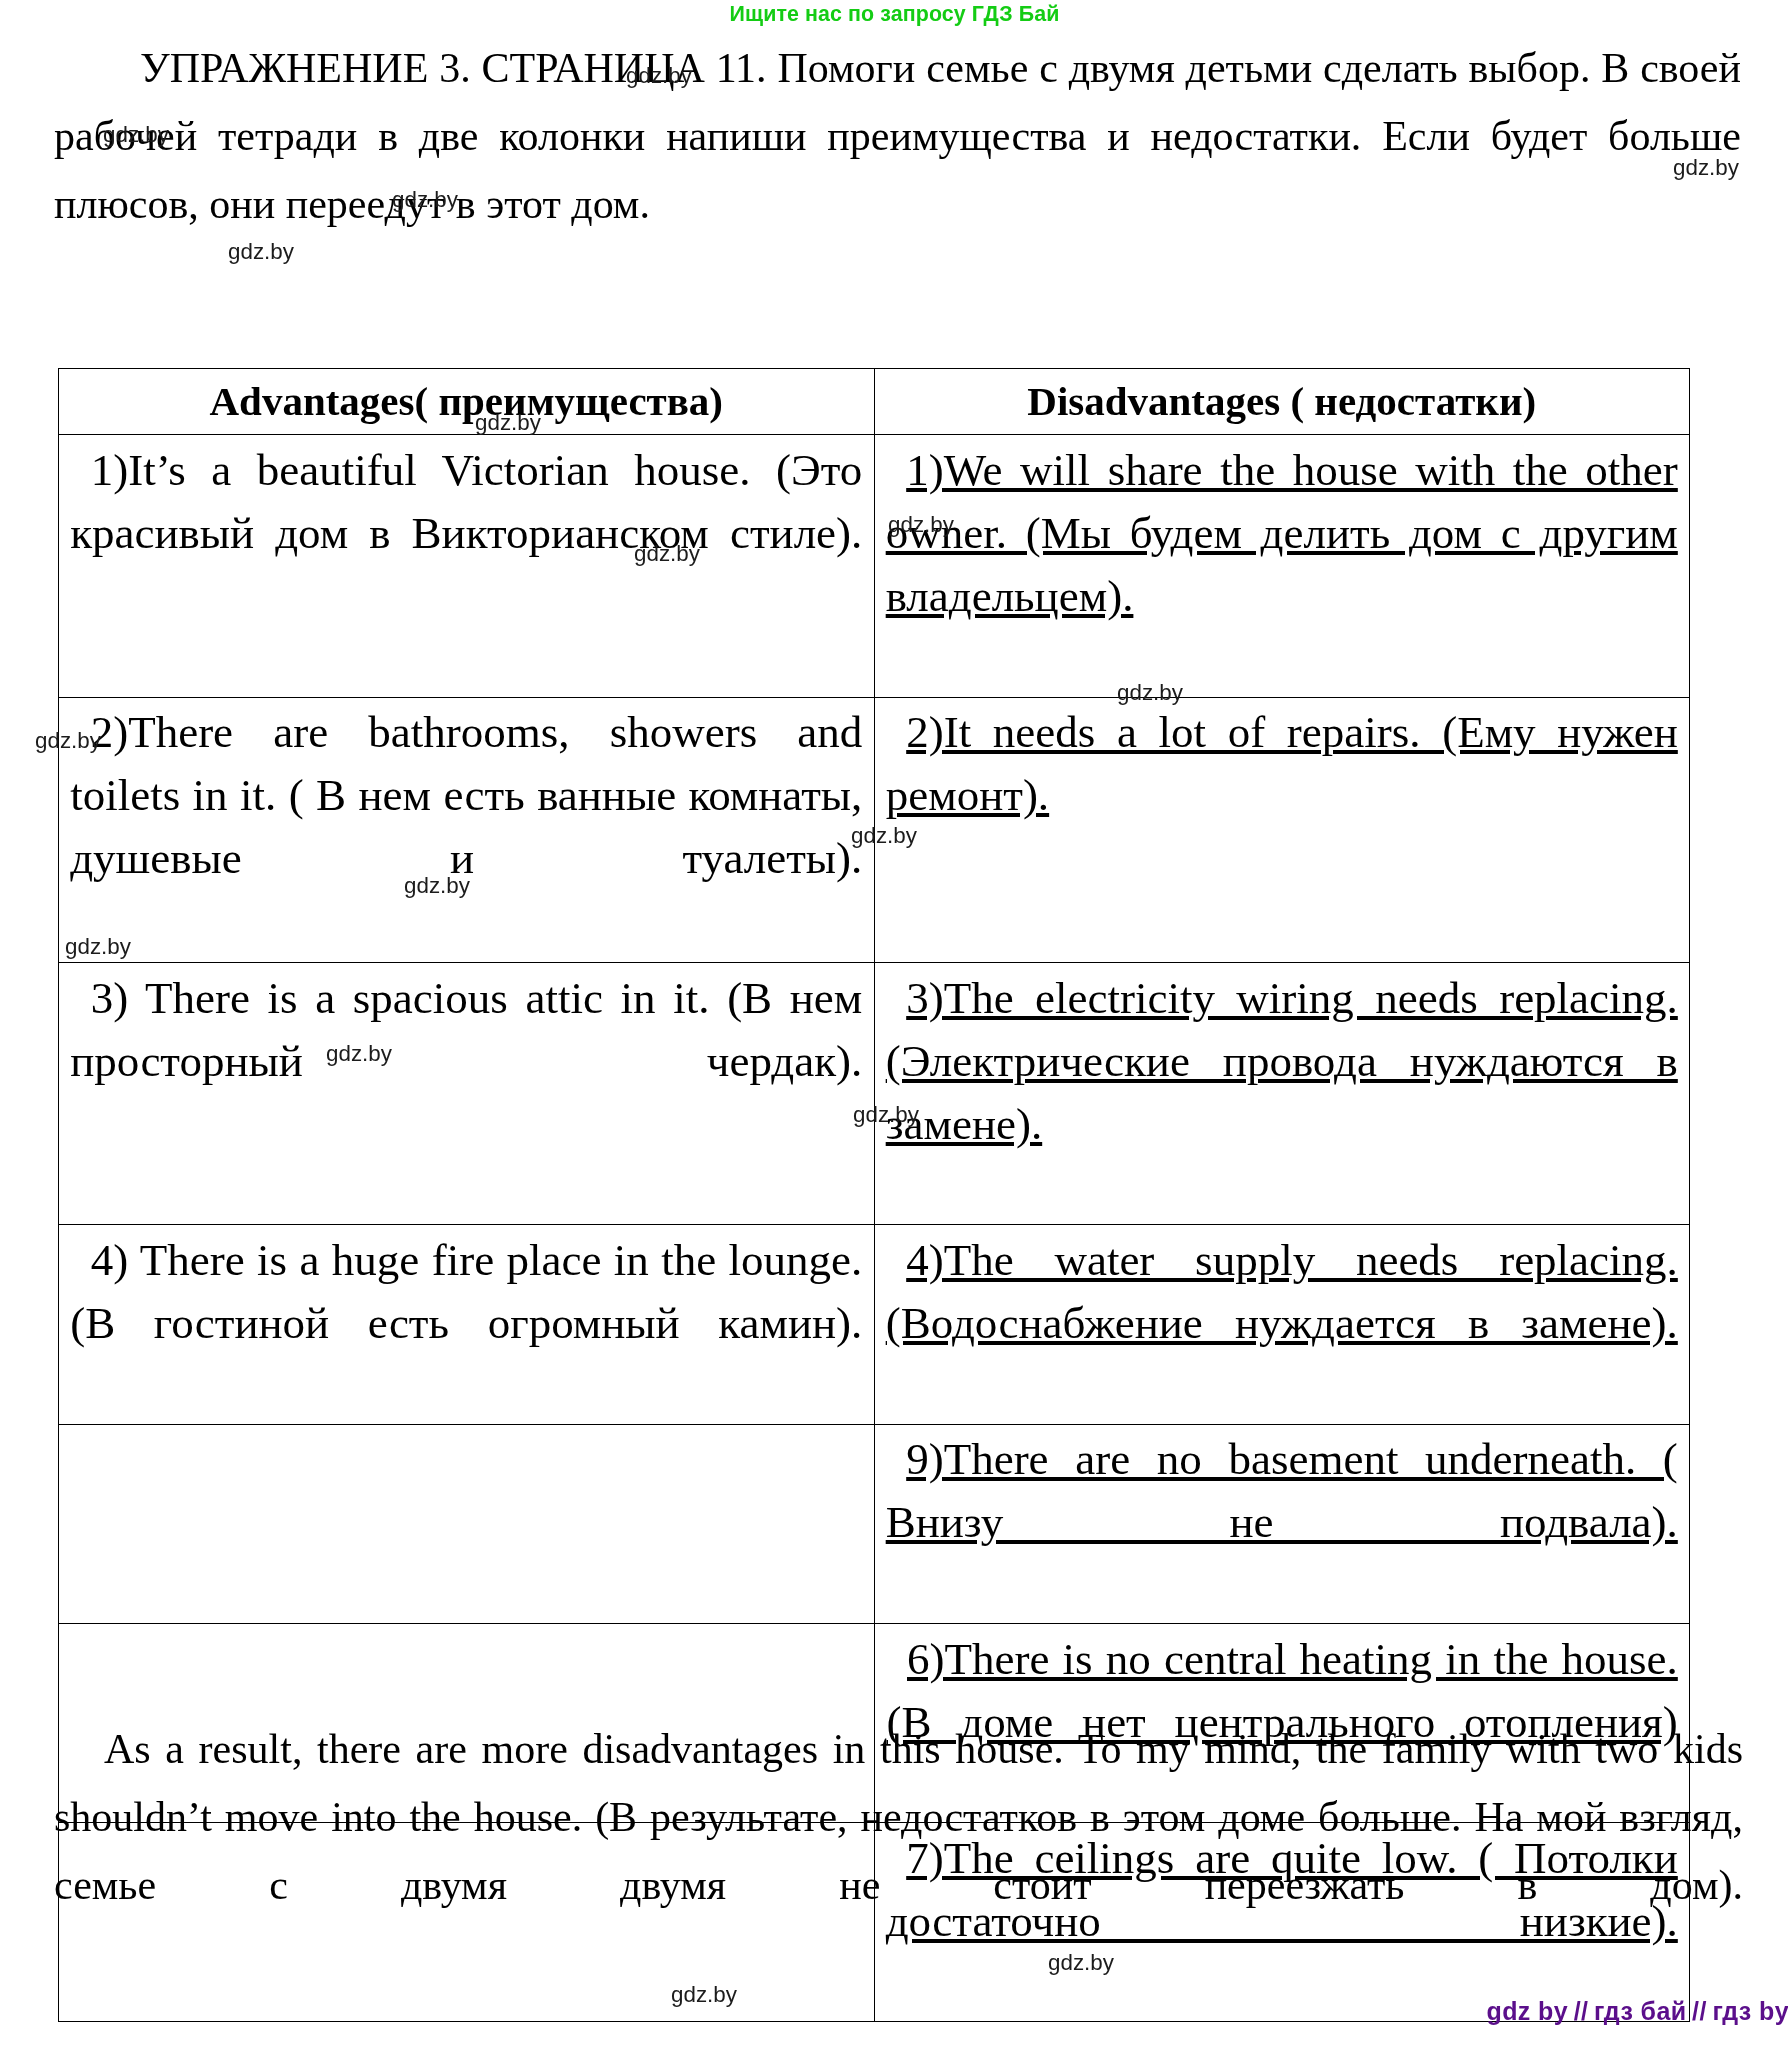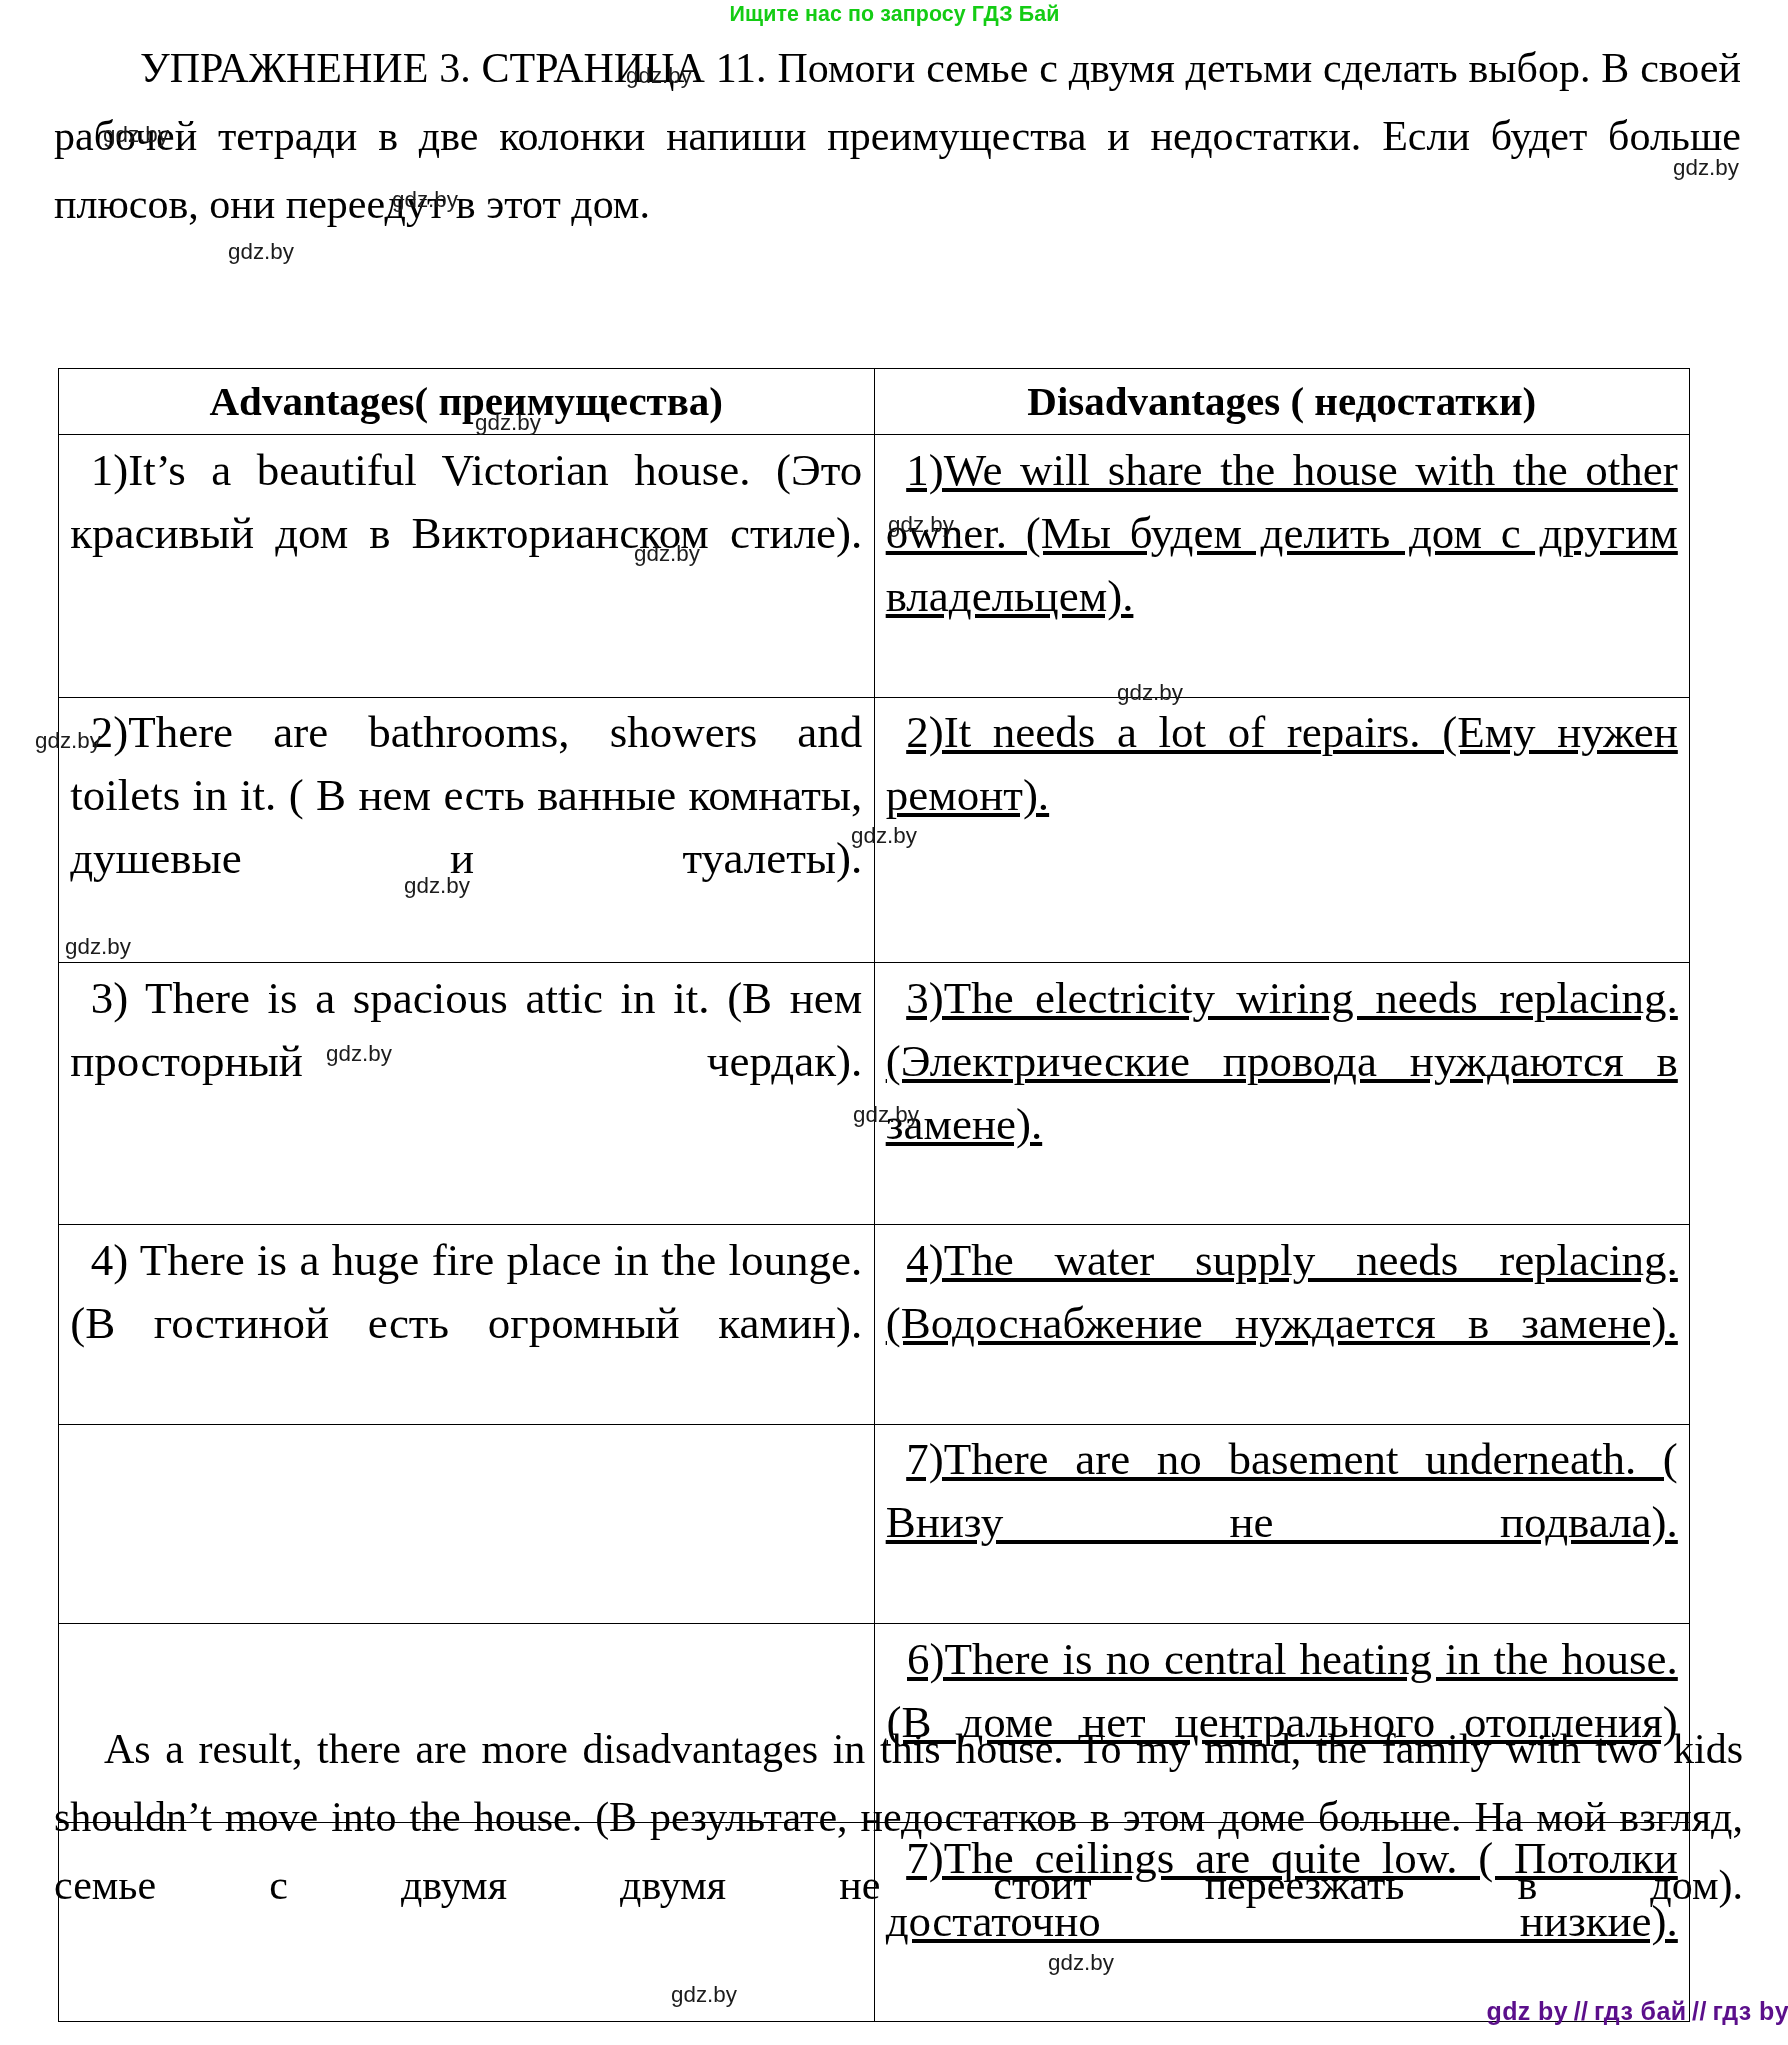--- a/index.html
+++ b/index.html
@@ -180,21 +180,21 @@
       </td>
       <td class="col-right">
         <span class="cell-text">4)The water supply needs replacing. (Водоснабжение нуждается в замене).</span>
       </td>
     </tr>
     <tr class="r5">
       <td class="col-left">
         <span class="cell-text"></span>
       </td>
       <td class="col-right">
-        <span class="cell-text">7)There are no basement underneath. ( Внизу не подвала).</span>
+        <span class="cell-text">9)There are no basement underneath. ( Внизу не подвала).</span>
       </td>
     </tr>
     <tr class="r6">
       <td class="col-left">
         <span class="cell-text"></span>
       </td>
       <td class="col-right">
         <span class="cell-text">6)There is no central heating in the house. (В доме нет центрального отопления)</span>
       </td>
     </tr>

